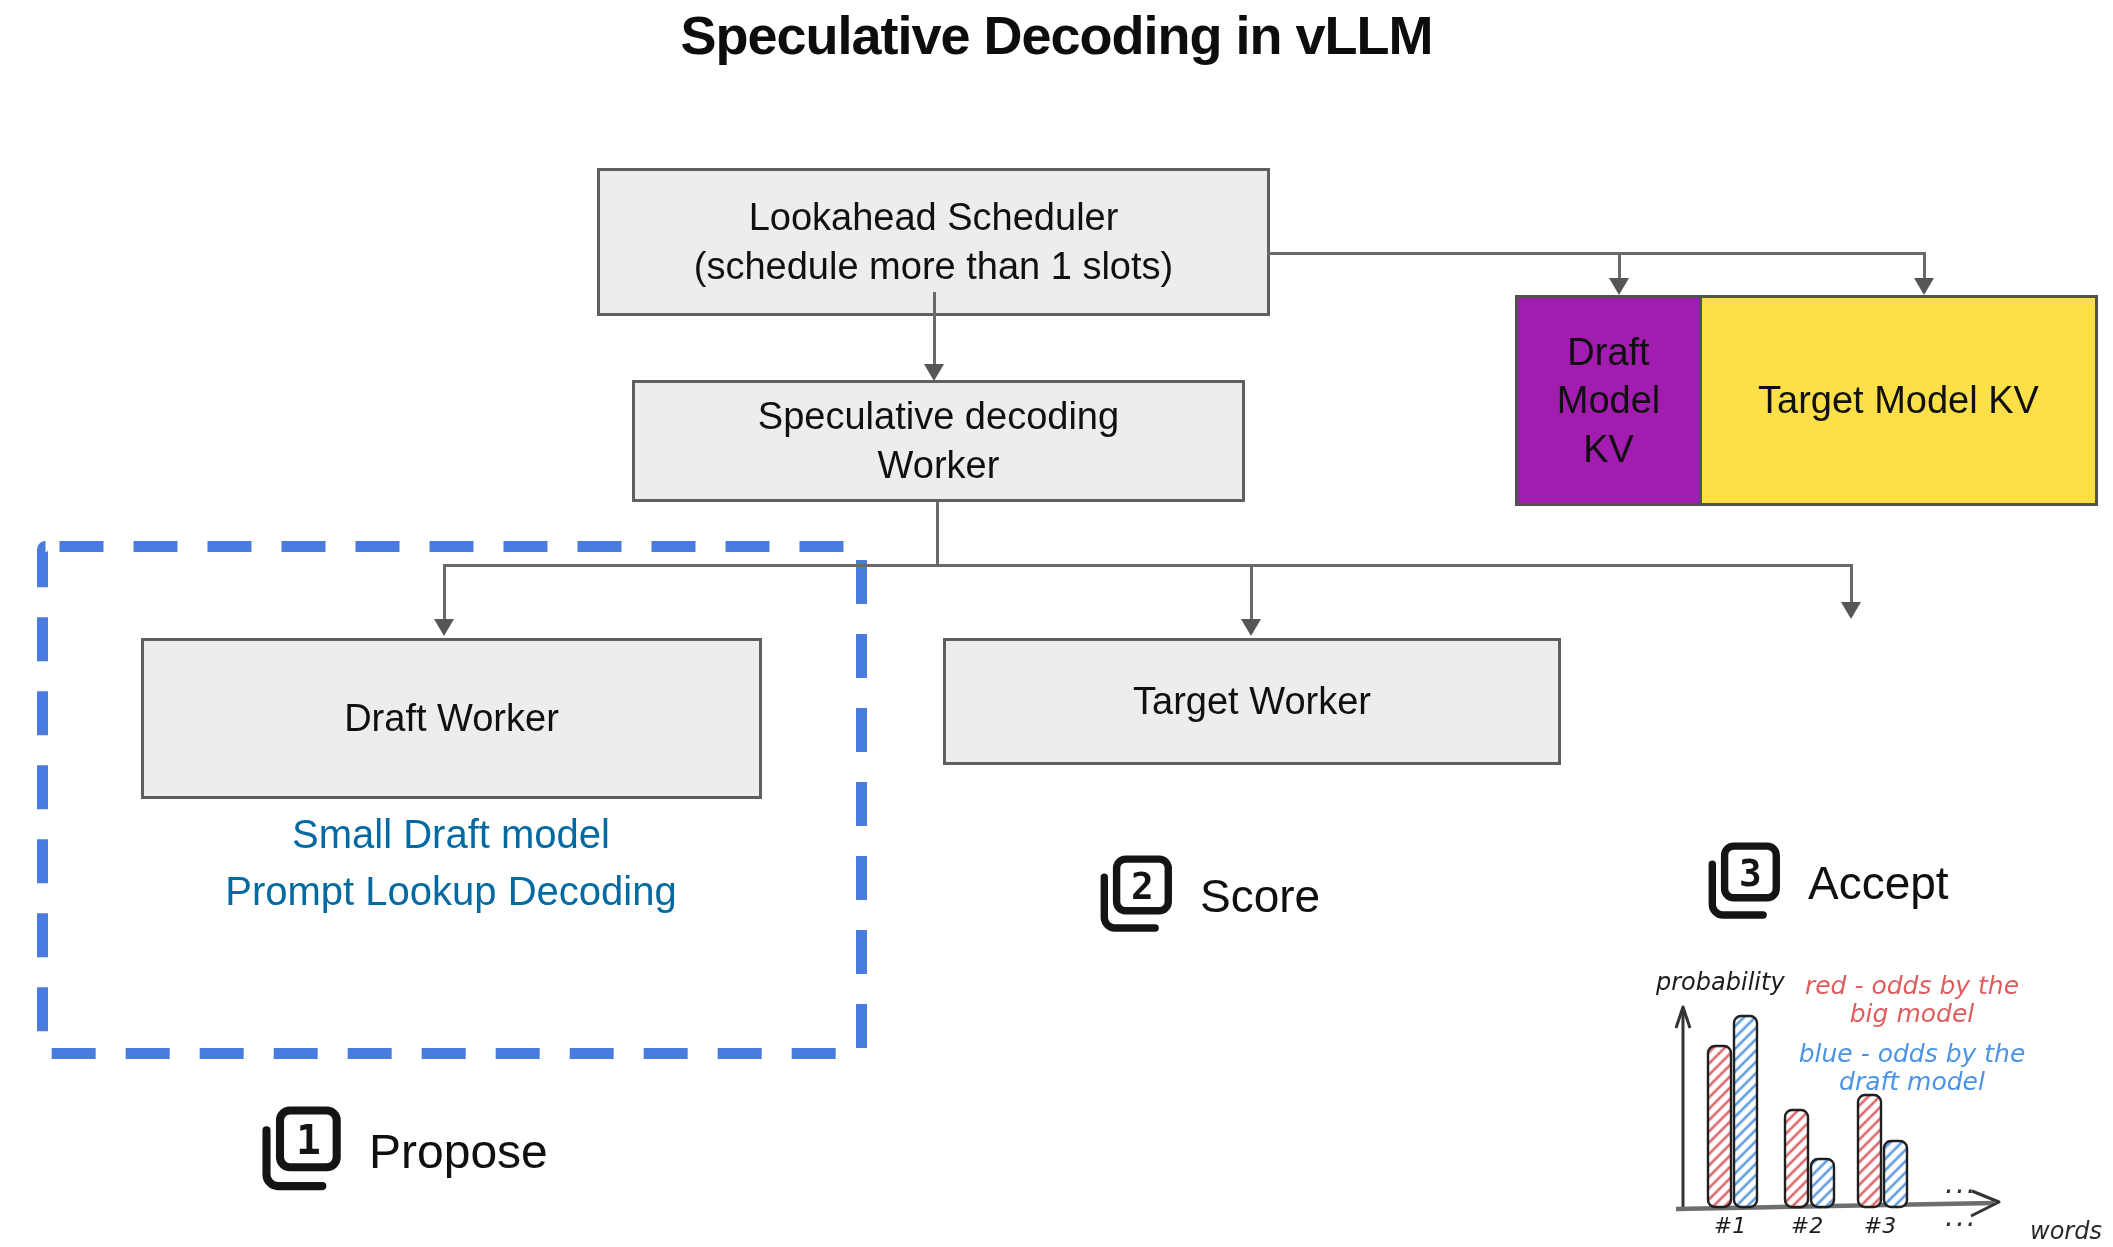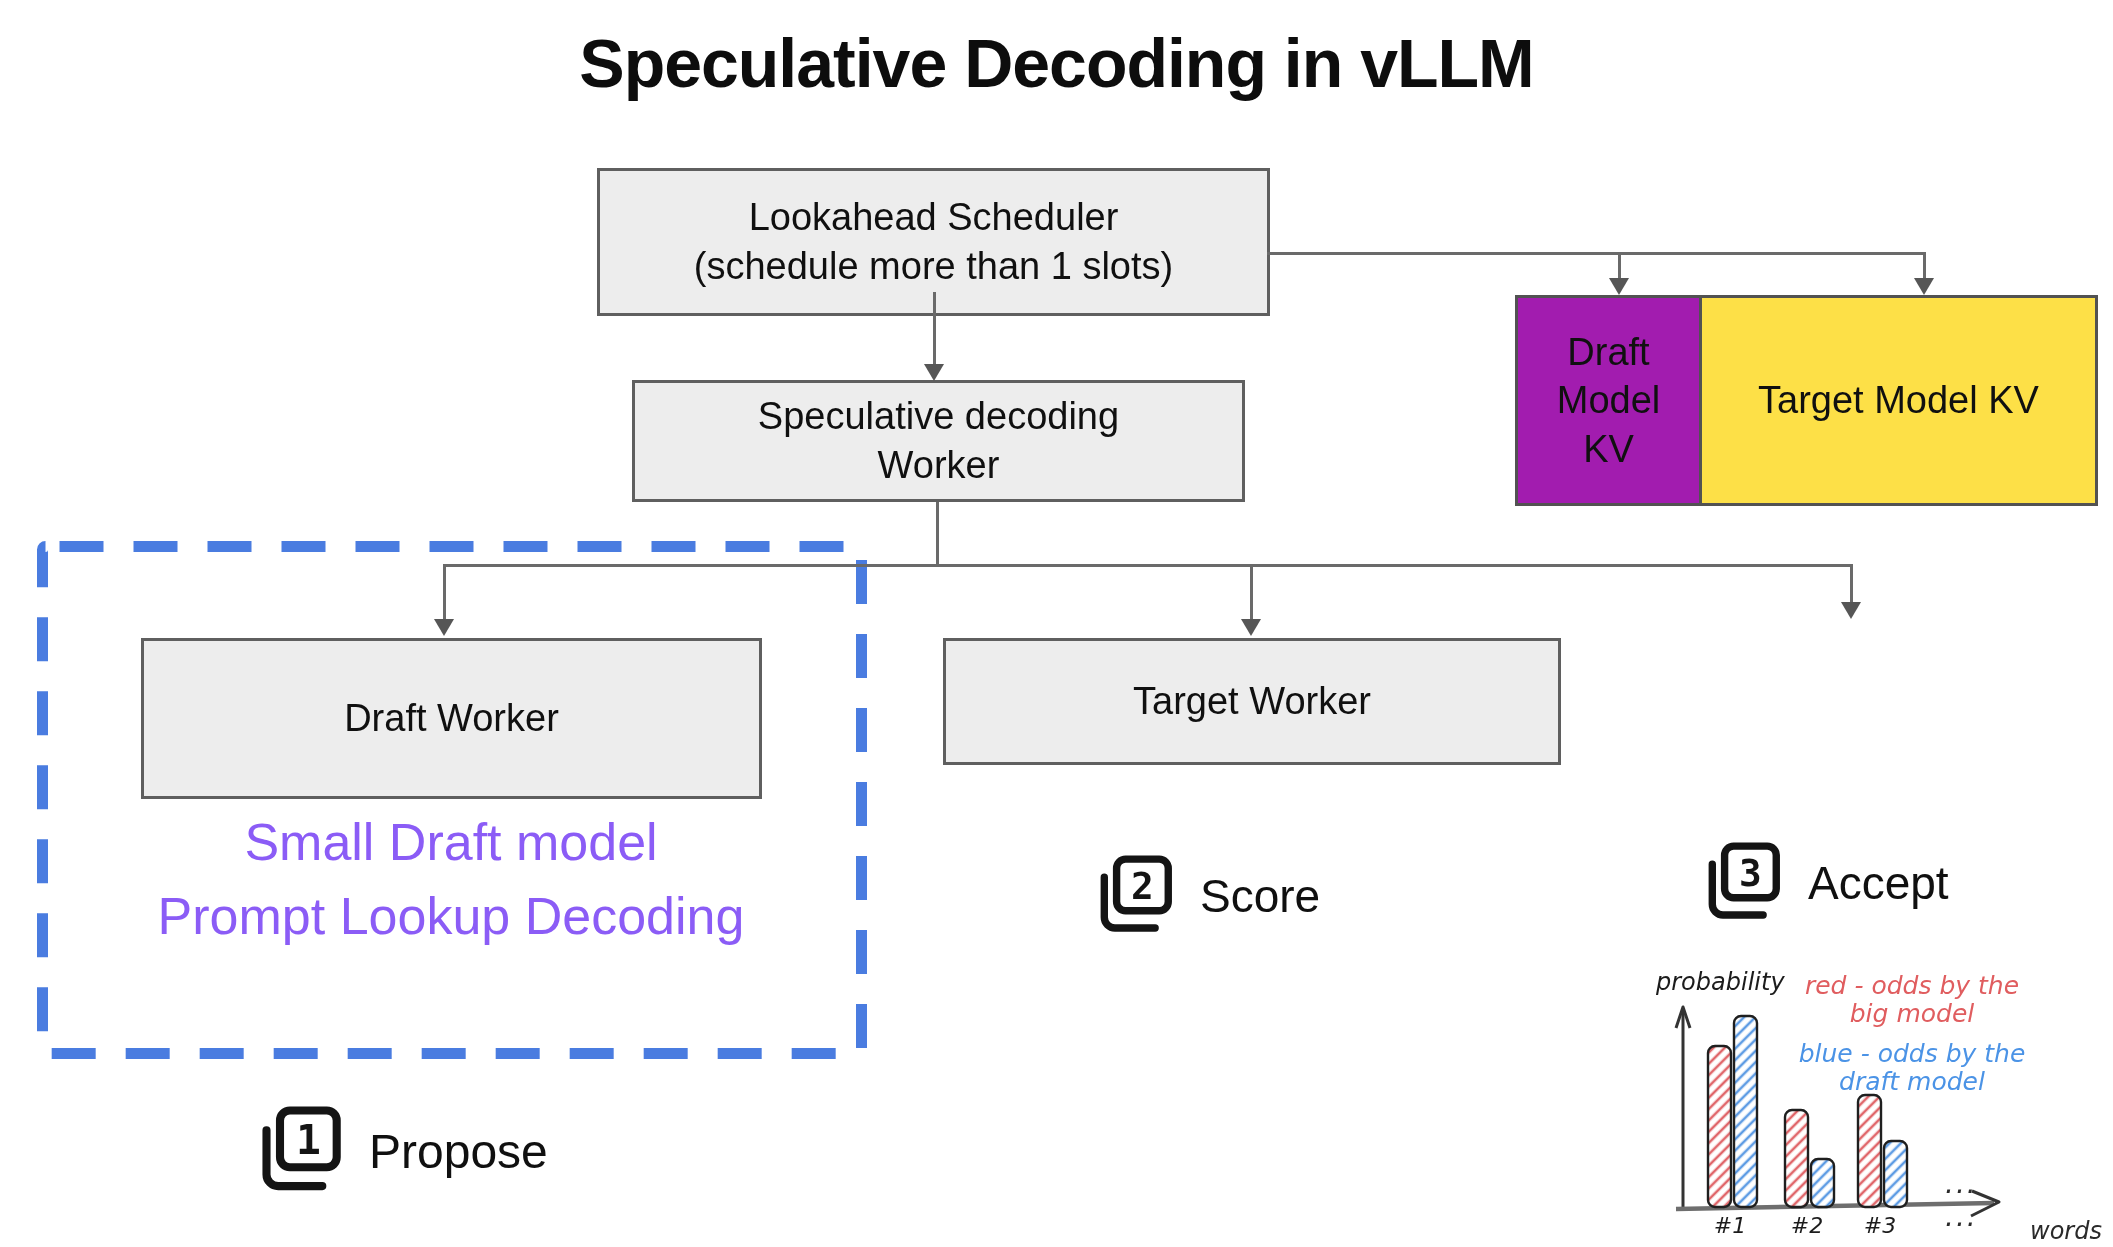--- a/index.html
+++ b/index.html
@@ -2,43 +2,43 @@
 <html><head>
 <meta charset="utf-8">
 <style>
   html,body{margin:0;padding:0;}
   body{
     width:2113px;height:1247px;position:relative;background:#ffffff;
     font-family:"Liberation Sans", sans-serif;overflow:hidden;color:#111;
   }
   .stage{position:absolute;inset:0;}
   .title{
-    position:absolute;left:0;right:0;top:24px;text-align:center;
-    font-size:68px;font-weight:700;letter-spacing:-1px;color:#0d0d0d;
+    position:absolute;left:0;right:0;top:4px;text-align:center;
+    font-size:54px;font-weight:700;letter-spacing:-1px;color:#0d0d0d;
   }
   .box{
     position:absolute;background:#ededed;border:3px solid #5f5f5f;
     display:flex;flex-direction:column;align-items:center;justify-content:center;
     text-align:center;font-size:38px;line-height:1.28;color:#101010;box-sizing:border-box;
     padding:6px 10px;
   }
   .box.kv-draft{background:#a21caf;border-color:#525252;}
   .box.kv-target{background:#fde047;border-color:#525252;}
   .hline,.vline{position:absolute;background:#6a6a6a;}
   .hline{height:3px;}
   .vline{width:3px;}
   .arrow-down{
     position:absolute;width:0;height:0;
     border-left:10px solid transparent;border-right:10px solid transparent;
     border-top:17px solid #565656;
   }
   .dashed-box{position:absolute;left:36px;top:540px;}
   .notes{
     position:absolute;left:66px;top:806px;width:770px;text-align:center;
-    font-size:52px;line-height:1.42;color:#8b5cf6;
+    font-size:40px;line-height:1.42;color:#0369a1;
   }
   .step{
     position:absolute;display:flex;align-items:center;gap:26px;
   }
   .step-icon{display:block;}
   .icon-num{
     font-size:46px;font-weight:bold;text-anchor:middle;dominant-baseline:central;
     fill:#141414;font-family:"DejaVu Sans Mono", monospace;
   }
   .step-label{font-size:48px;color:#101010;}

